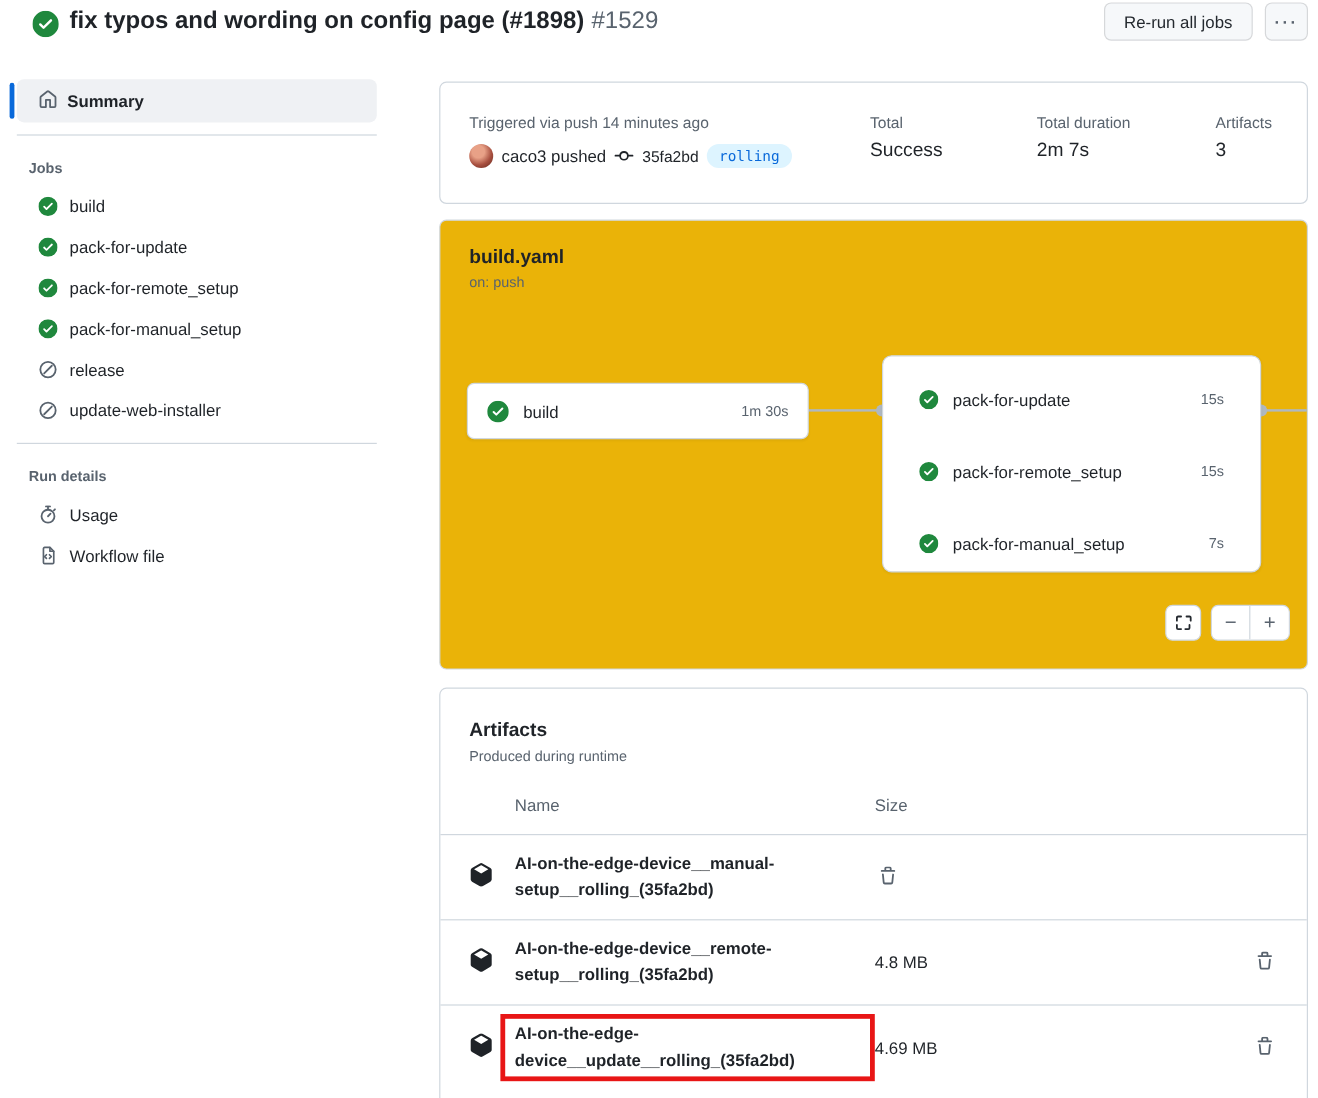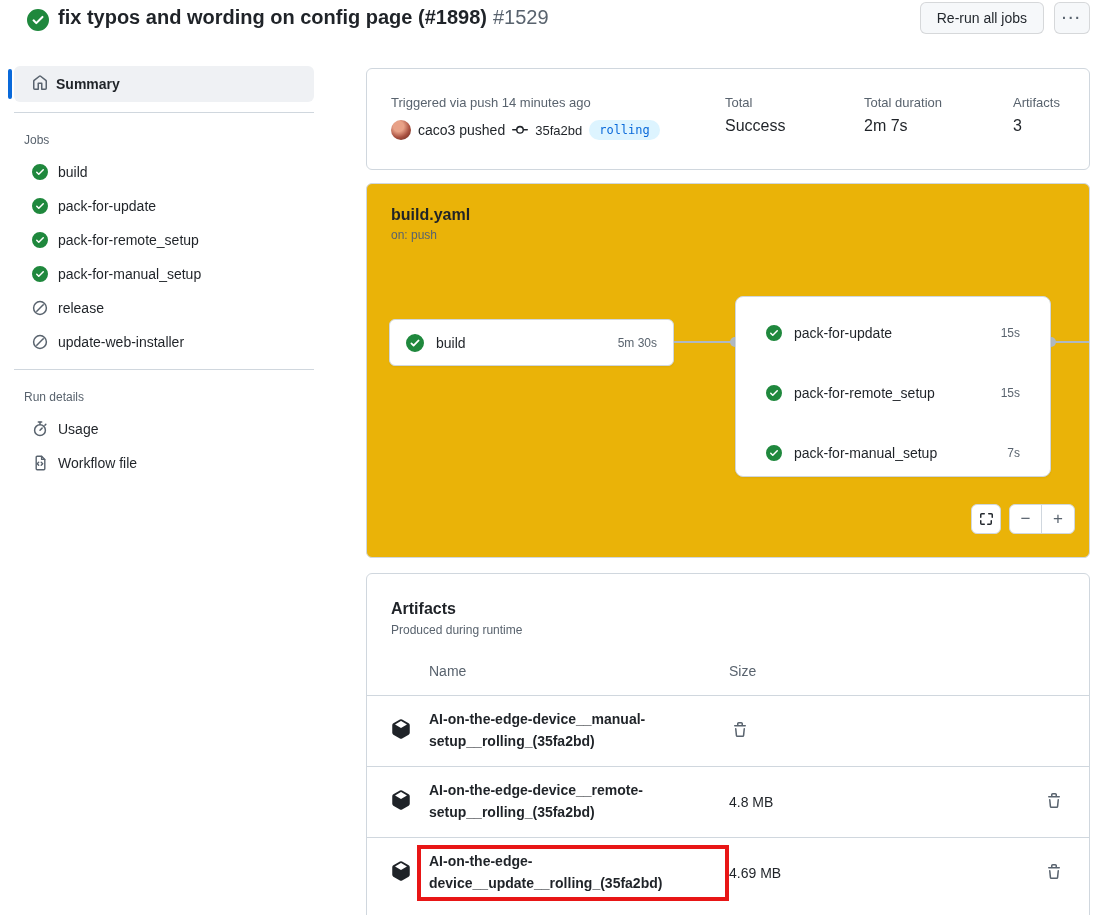--- a/index.html
+++ b/index.html
@@ -18,21 +18,21 @@
     font-family:inherit; }
   .btn.kebab { width:36px; padding:0; justify-content:center; letter-spacing:2px; font-weight:bold; color:#59636e; }
 
   
   .sidebar { position:absolute; top:66px; left:0; width:341px; }
   .summary-item { position:relative; margin:0 27px 0 8px; height:36px;border-radius:12px; }
   .summary-accent { position:absolute; left:0; top:3px; bottom:3px; width:4px; border-radius:2px; background:#0969da; }
   .summary-bg { position:absolute; left:6px; right:0; top:0; bottom:0; background:#eff1f4; border-radius:6px;
     display:flex; align-items:center; padding-left:18px; gap:8px; font-size:14px; font-weight:bold; cursor:pointer; }
   .side-div { border:none; border-top:1px solid #d0d7de; margin:10px 27px 0 14px; }
-  .side-heading { margin:20px 0 0 24px; font-size:12px; font-weight:normal; color:#59636e; }
+  .side-heading { margin:20px 0 0 24px; font-size:12px; font-weight:bold; color:#59636e; }
   .side-list { margin-top:8px; }
   .side-item { display:flex; align-items:center; gap:10px; padding:9px 0 9px 32px; font-size:14px; cursor:pointer; }
   .side-item svg { flex:none; }
 
   
   .main { position:absolute; left:366px; top:68px; width:724px; }
   .card { background:#fff; border:1px solid #d0d7de; border-radius:6px; }
 
   
   .summary-card { height:102px; display:grid; grid-template-columns:334px 139px 149px 1fr; padding:26px 0 0 24px; }
@@ -228,21 +228,21 @@
       <span class="dot" style="left:363px; top:153px;"></span>
       <span class="dot" style="left:679px; top:153px;"></span>
 
       <div class="node job-node">
         <span style="display:flex;">
           <svg width="18" height="18" viewBox="0 0 16 16" fill="#1f883d">
               <path d="M8 16A8 8 0 1 1 8 0a8 8 0 0 1 0 16Zm3.78-9.72a.751.751 0 0 0-.018-1.042.751.751 0 0 0-1.042-.018L6.75 9.19 5.28 7.72a.751.751 0 0 0-1.042.018.751.751 0 0 0-.018 1.042l2 2a.75.75 0 0 0 1.06 0Z"></path>
             </svg>
         </span>
         <span class="jlabel">build</span>
-        <span class="jdur">5m 30s</span>
+        <span class="jdur">1m 30s</span>
       </div>
 
       <div class="node group-node">
           <div class="group-row">
             <svg width="16" height="16" viewBox="0 0 16 16" fill="#1f883d">
               <path d="M8 16A8 8 0 1 1 8 0a8 8 0 0 1 0 16Zm3.78-9.72a.751.751 0 0 0-.018-1.042.751.751 0 0 0-1.042-.018L6.75 9.19 5.28 7.72a.751.751 0 0 0-1.042.018.751.751 0 0 0-.018 1.042l2 2a.75.75 0 0 0 1.06 0Z"></path>
             </svg>
             <span class="jlabel">pack-for-update</span>
             <span class="jdur">15s</span>
           </div>

